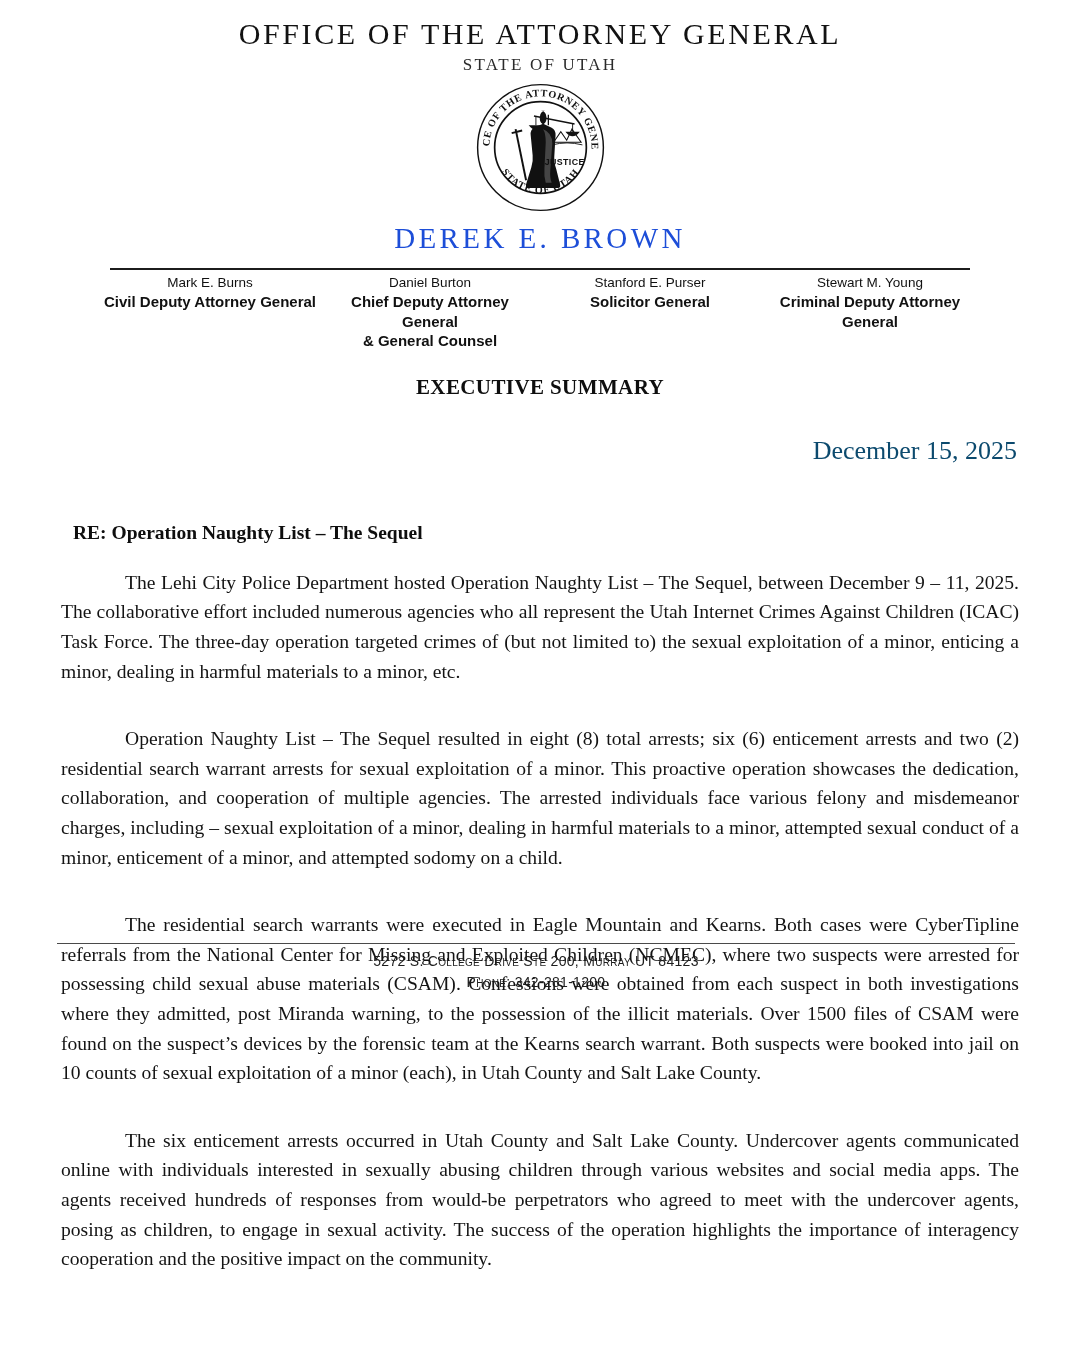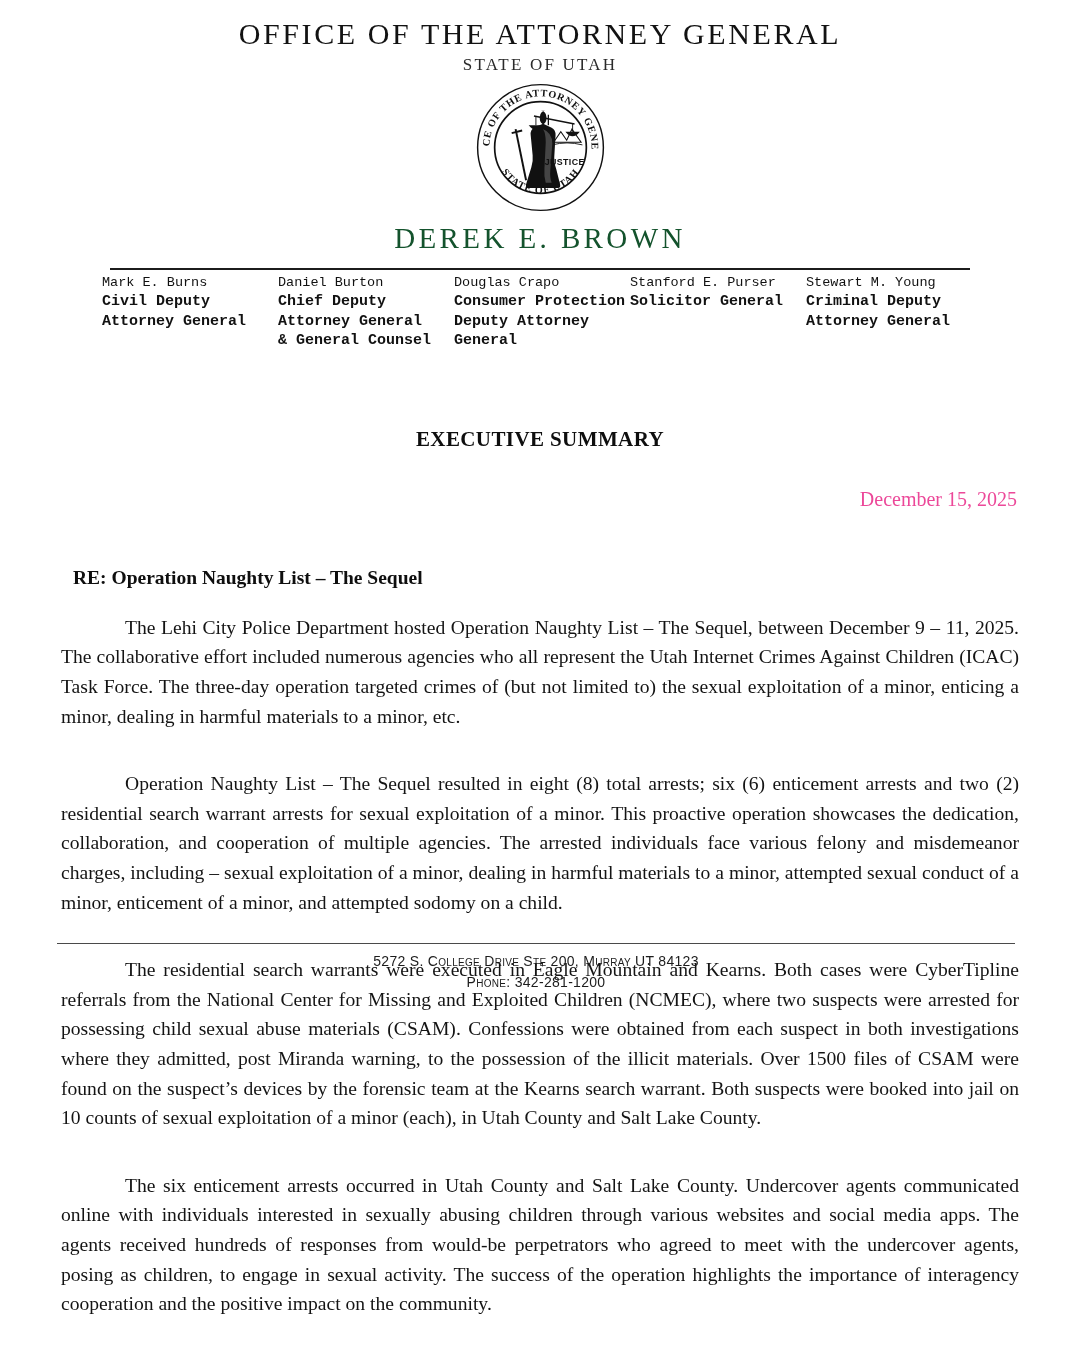--- a/index.html
+++ b/index.html
@@ -55,21 +55,21 @@
     width: 131px;
     height: 131px;
     display: block;
   }
 
   
   .ag-name {
     margin-top: 9px;
     font-size: 29px;
     letter-spacing: 3.4px;
-    color: #14532d;
+    color: #1d4ed8;
     font-weight: 400;
   }
   .ag-role {
     margin-top: 4px;
     font-size: 19px;
     letter-spacing: 1.6px;
     color: #1d1d1d;
     font-weight: 400;
   }
 
@@ -82,23 +82,23 @@
   .deputies {
     width: 880px;
     margin: 5px auto 0 auto;
     display: flex;
     justify-content: space-between;
     align-items: flex-start;
     font-family: "Liberation Sans", "DejaVu Sans", sans-serif;
   }
   .deputy {
     flex: 1 1 0;
+    text-align: center;
     padding: 0 2px;
     box-sizing: border-box;
-    font-family: Liberation Mono, monospace;
   }
   .deputy-name {
     font-size: 13.5px;
     color: #111;
     line-height: 1.25;
     white-space: nowrap;
   }
   .deputy-title {
     font-size: 15px;
     font-weight: bold;
@@ -112,28 +112,28 @@
   .content {
     margin: 0 auto;
     width: 958px;
     padding-top: 0;
   }
   .doc-heading {
     text-align: center;
     font-size: 21px;
     font-weight: bold;
     letter-spacing: 0.4px;
-    margin-top: 76px;
+    margin-top: 24px;
     color: #0e0e0e;
   }
   .doc-date {
     text-align: right;
-    font-size: 20px;
+    font-size: 26px;
     margin-top: 36px;
-    color: #ec4899;
+    color: #0c4a6e;
     padding-right: 2px;
   }
   .doc-re {
     font-size: 19.5px;
     font-weight: bold;
     margin-top: 56px;
     padding-left: 12px;
     color: #0e0e0e;
   }
   .para {
@@ -224,25 +224,20 @@
     <div class="deputy">
       <div class="deputy-name">Mark E. Burns</div>
       <div class="deputy-title">Civil Deputy Attorney General</div>
     </div>
     <div class="deputy">
       <div class="deputy-name">Daniel Burton</div>
       <div class="deputy-title">Chief Deputy Attorney General
 &amp; General Counsel</div>
     </div>
     <div class="deputy">
-      <div class="deputy-name">Douglas Crapo</div>
-      <div class="deputy-title">Consumer Protection
-Deputy Attorney General</div>
-    </div>
-    <div class="deputy">
       <div class="deputy-name">Stanford E. Purser</div>
       <div class="deputy-title">Solicitor General</div>
     </div>
     <div class="deputy">
       <div class="deputy-name">Stewart M. Young</div>
       <div class="deputy-title">Criminal Deputy Attorney General</div>
     </div>
   </div>
 
   <div class="content">

